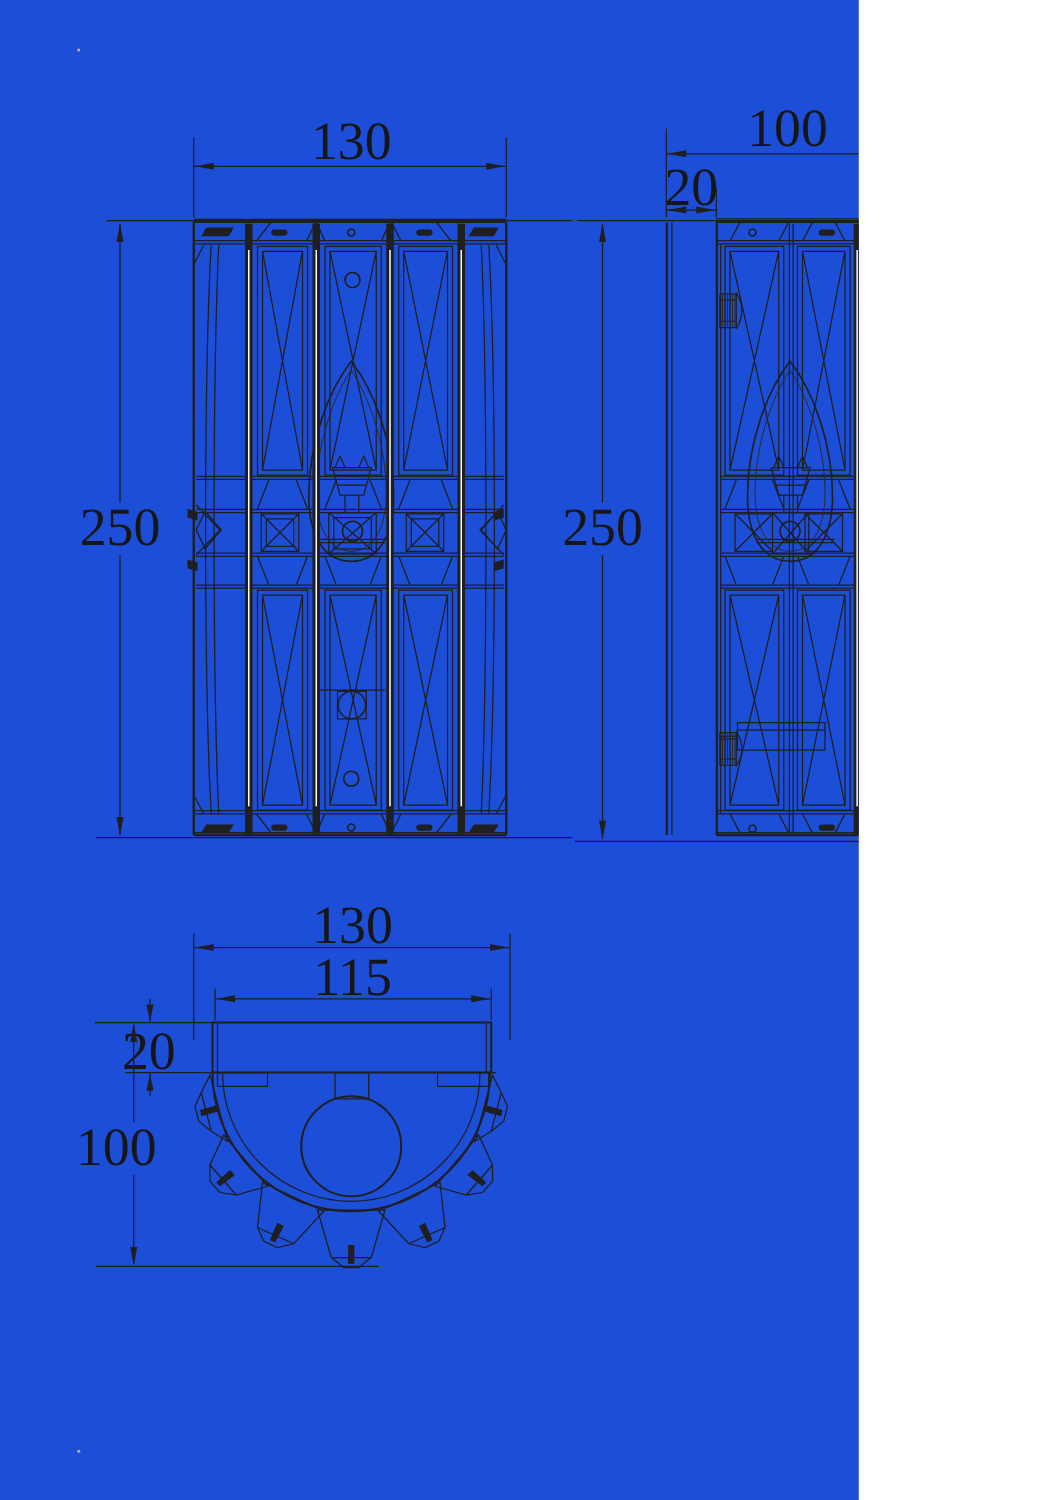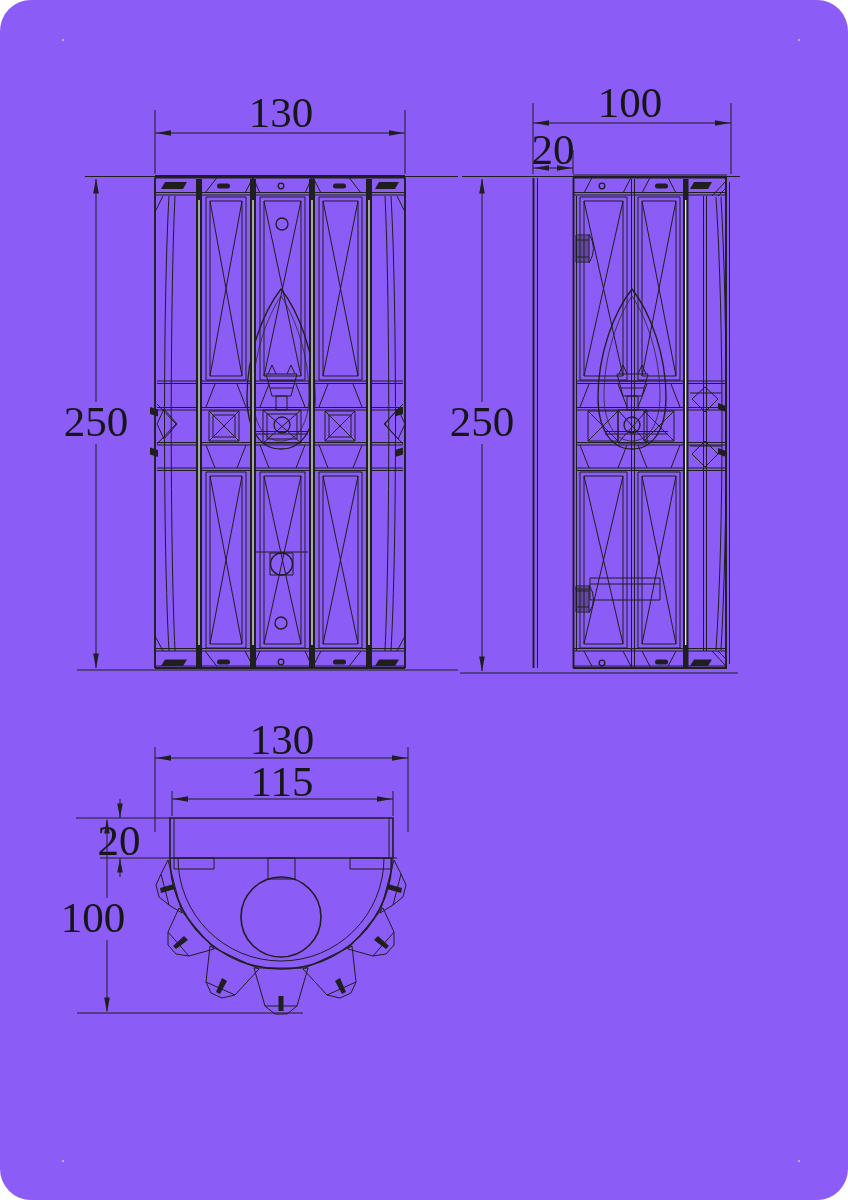--- a/index.html
+++ b/index.html
@@ -1,17 +1,17 @@
 <!DOCTYPE html>
 <html><head>
 <meta charset="utf-8">
 <style>
   html,body{margin:0;padding:0;background:#ffffff;}
-  .canvas{position:relative;width:848px;height:1200px;background:#8b5cf6;overflow:hidden;
-          font-family:"Liberation Serif","DejaVu Serif",serif;border-radius:31px;}
+  .canvas{position:relative;width:687px;height:1200px;background:#1d4ed8;overflow:hidden;
+          font-family:"Liberation Serif","DejaVu Serif",serif;}
   svg{display:block;}
   .s08{stroke:#2a2a2a;stroke-width:.8;fill:none;}
   .s1 {stroke:#1f1f1f;stroke-width:1;fill:none;}
   .s12{stroke:#1f1f1f;stroke-width:1.3;fill:none;}
   .s15{stroke:#1f1f1f;stroke-width:1.6;fill:none;}
   .s18{stroke:#1f1f1f;stroke-width:1.9;fill:none;}
   .fill{fill:#1f1f1f;stroke:none;}
   .wline{stroke:#ffffff;stroke-width:1.2;fill:none;}
   .dim-text{font-family:"Liberation Serif","DejaVu Serif",serif;font-size:43px;fill:#161616;
             text-anchor:middle;}

